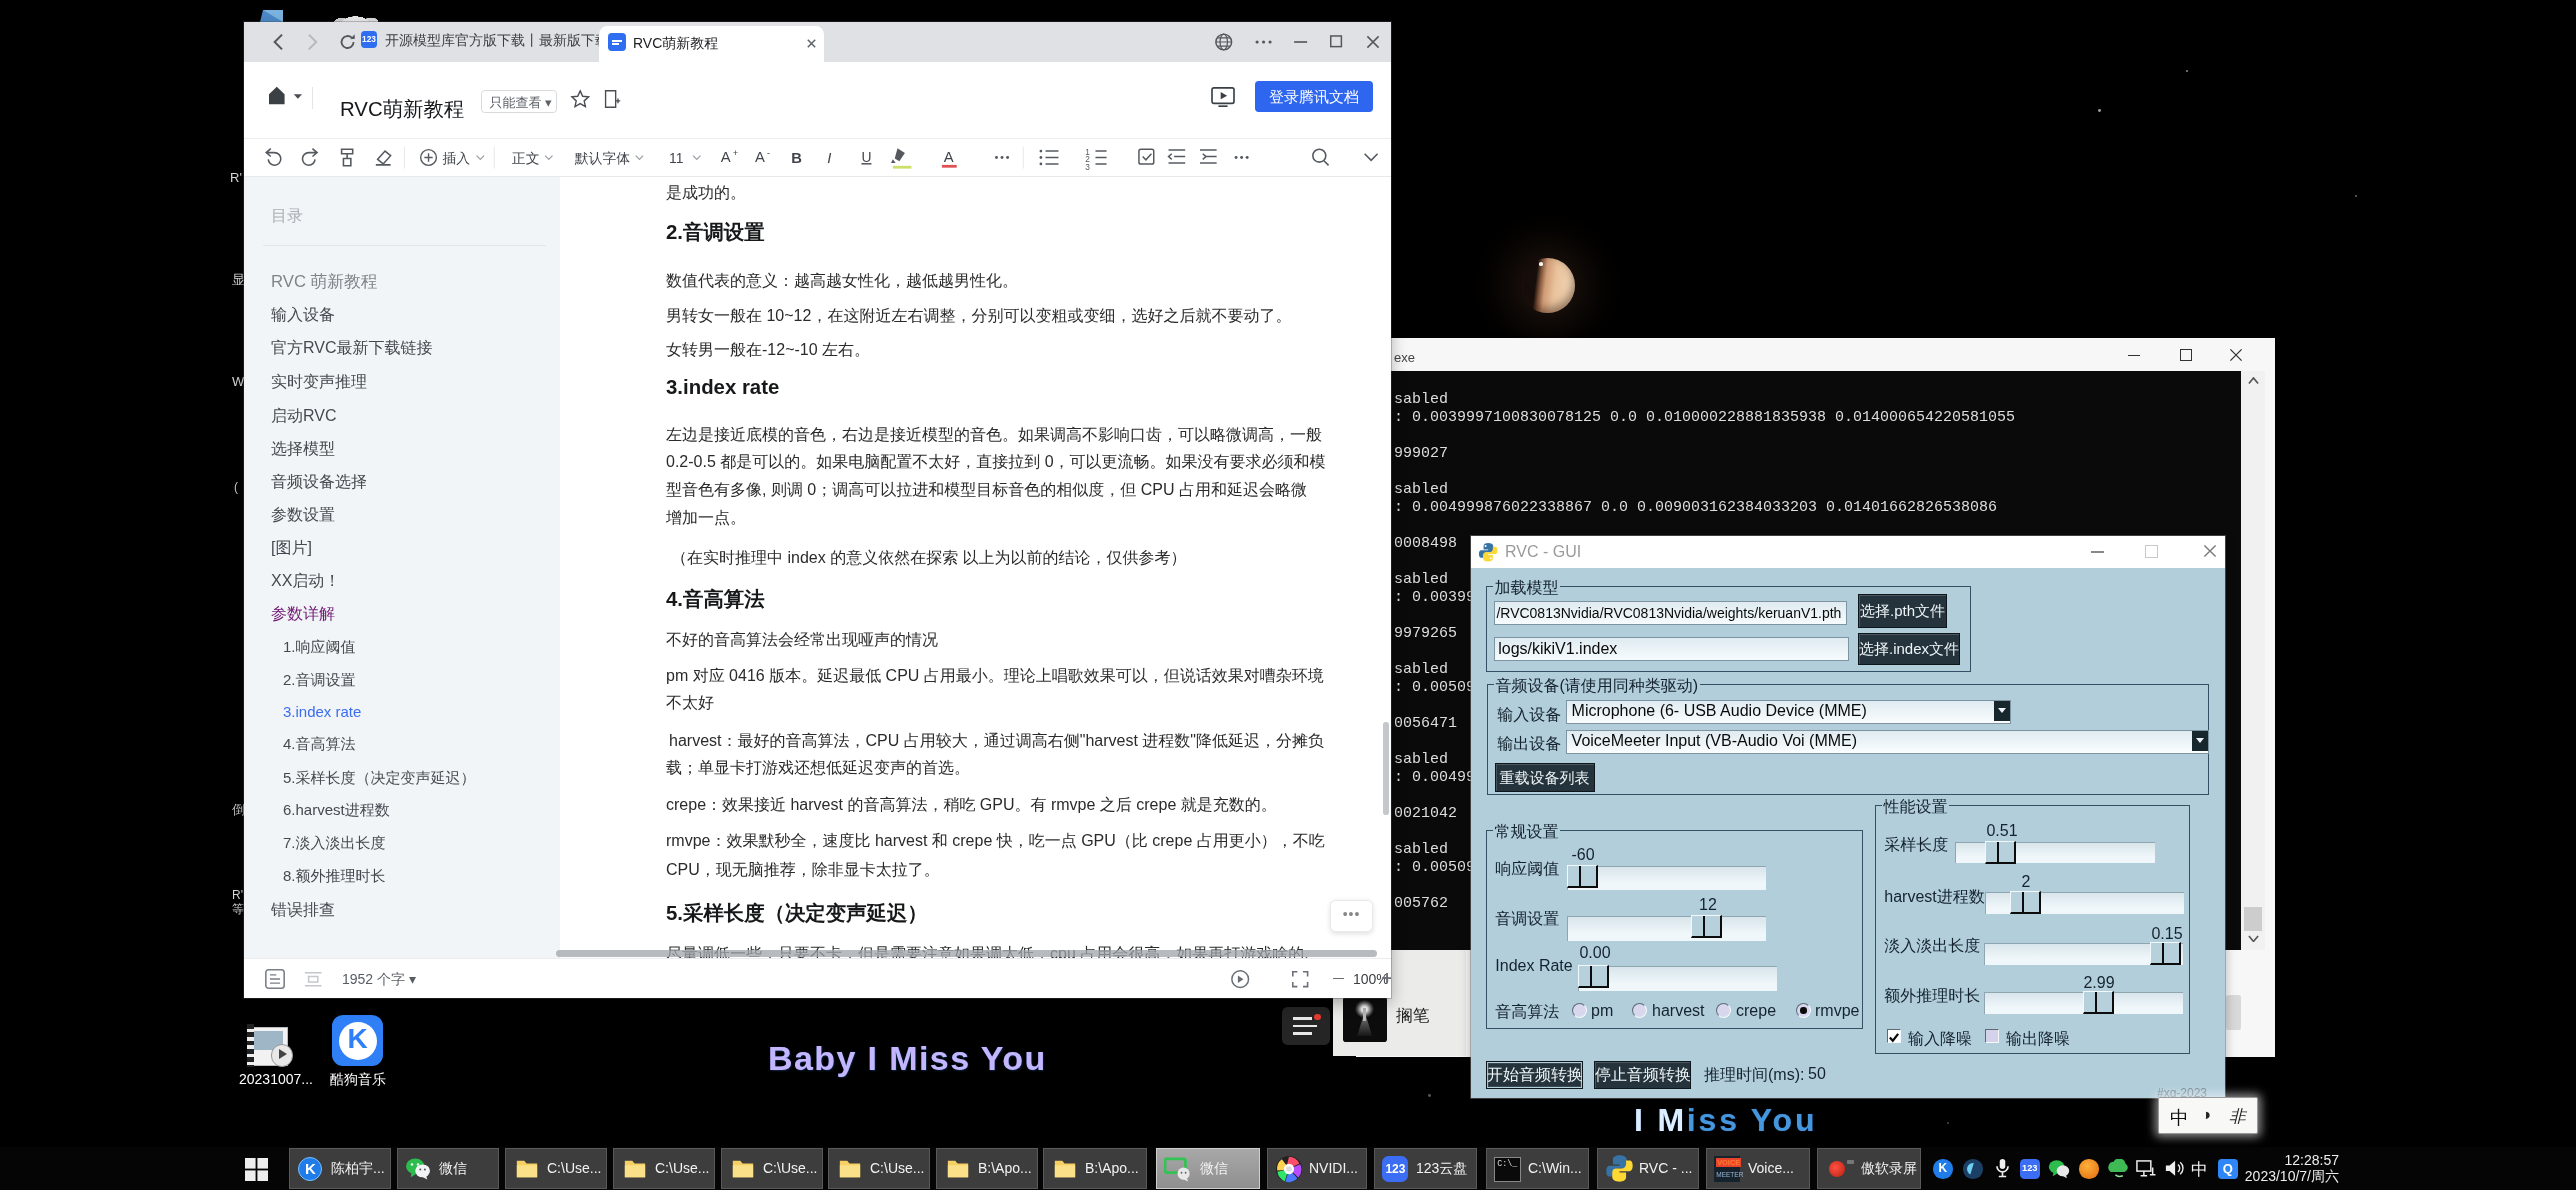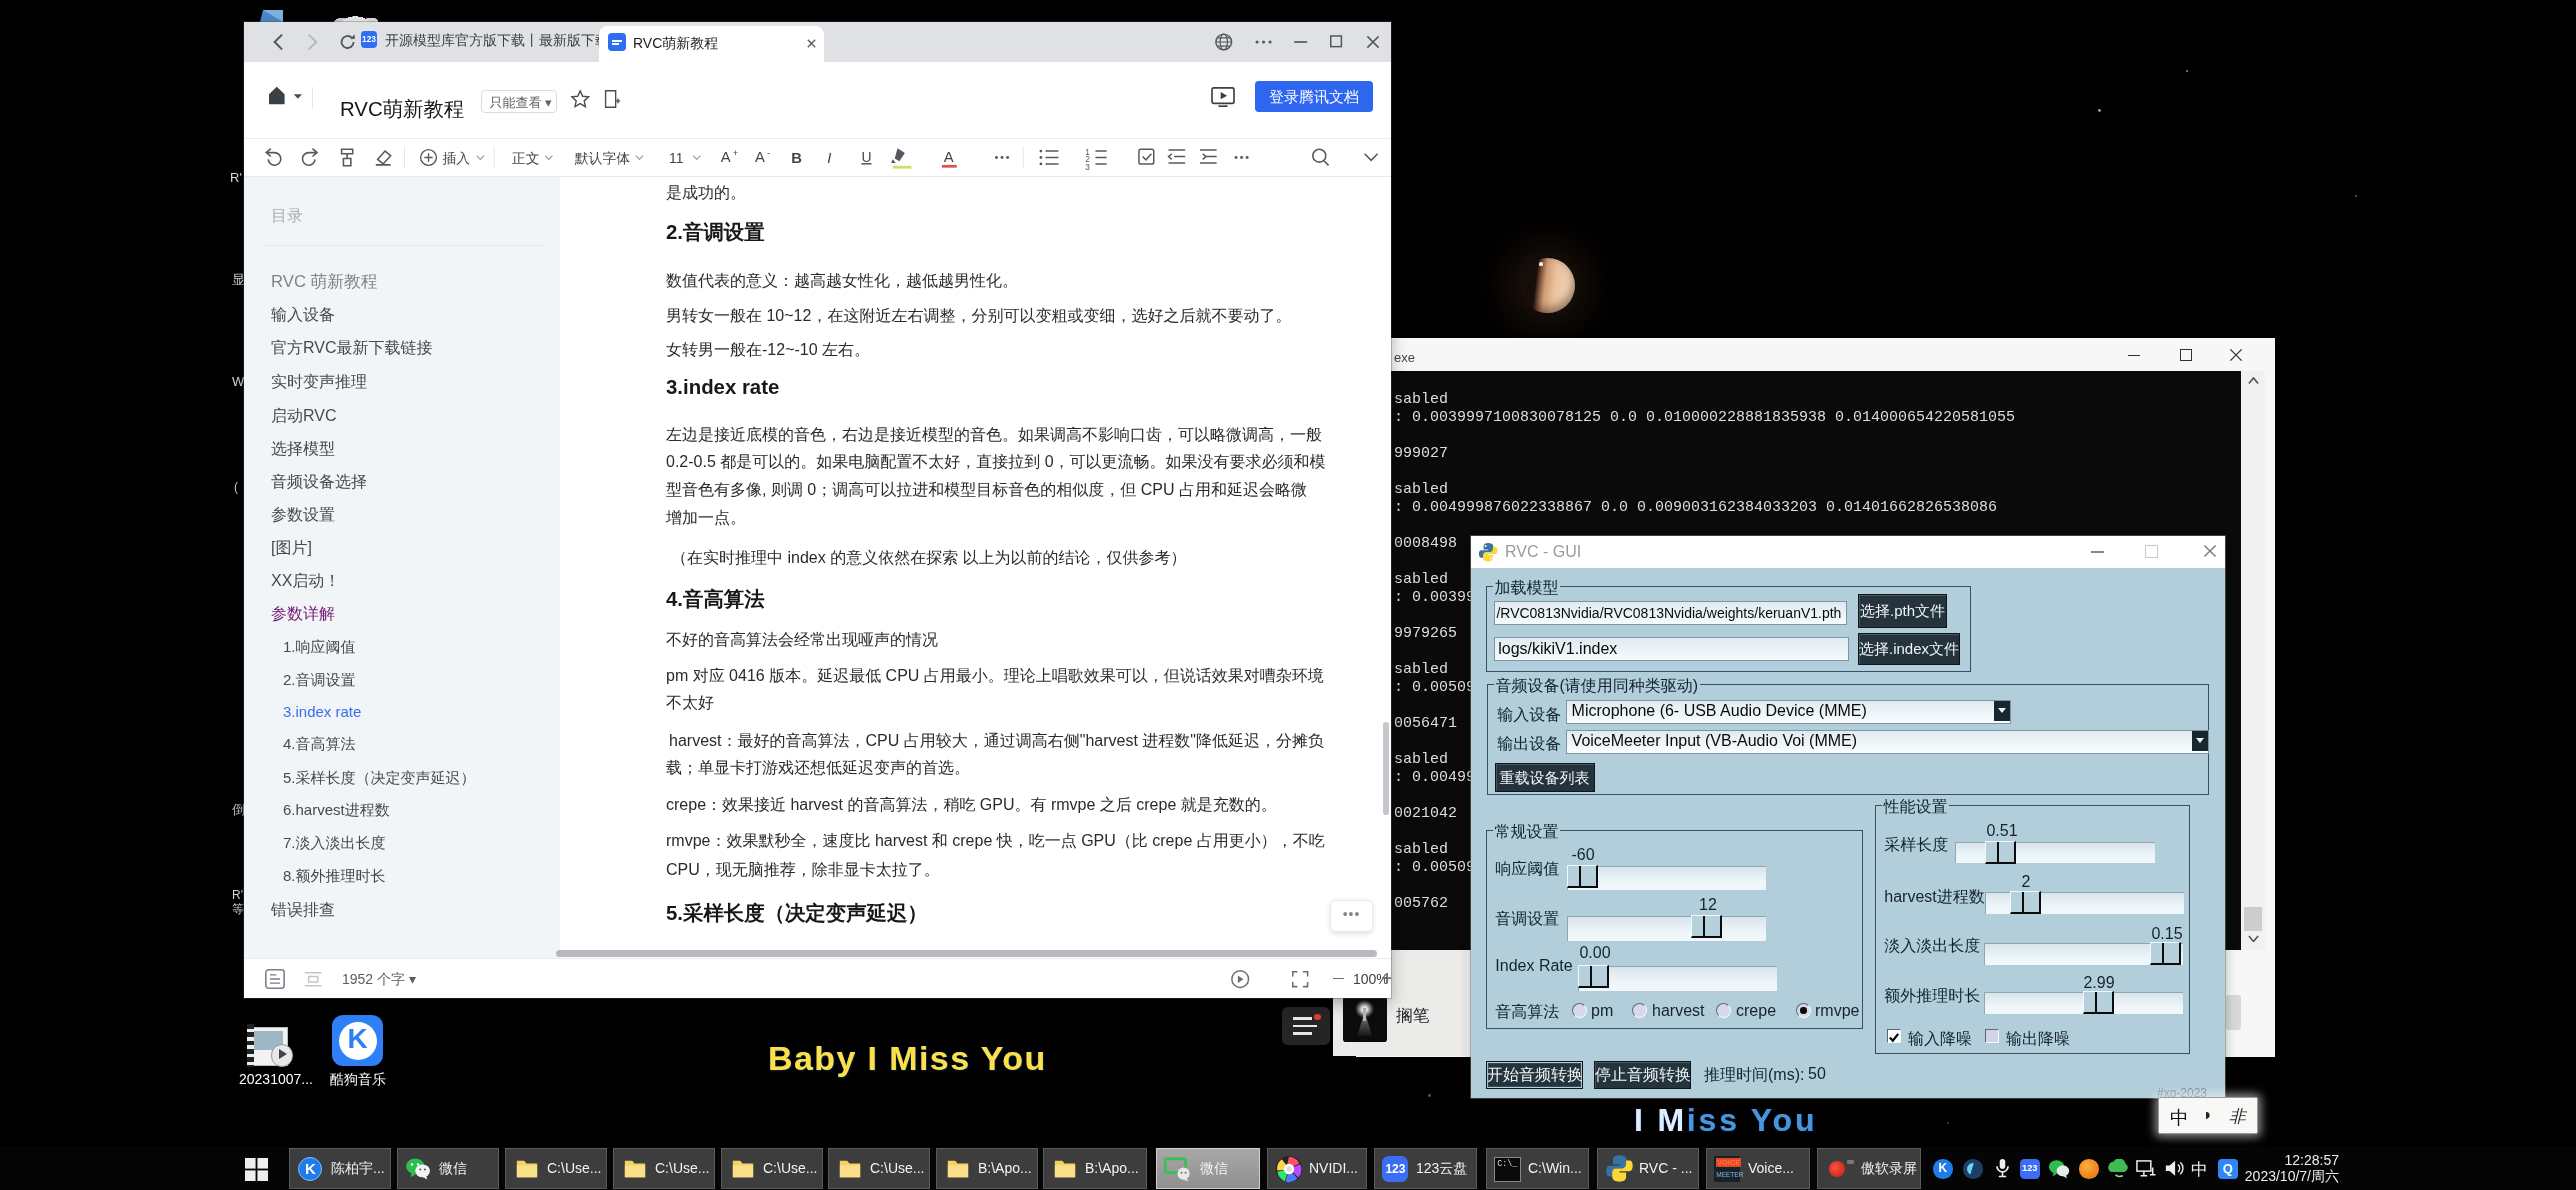--- a/index.html
+++ b/index.html
@@ -62,21 +62,21 @@
     <div class="abs" style="left:32px;top:25px;width:0;height:0;border-left:8.3px solid #444;border-top:5.6px solid transparent;border-bottom:5.6px solid transparent;"></div>
   </div>
   <div class="abs nw" style="left:239px;top:1071px;width:70px;text-align:center;color:#fff;font-size:14px;text-shadow:0.9px 0.9px 1.9px #000;">20231007...</div>
 
   <div class="abs" style="left:332px;top:1015px;width:51px;height:51px;border-radius:11px;background:#2f7ff7;">
     <div class="abs" style="left:6.5px;top:6.5px;width:38px;height:38px;border-radius:50%;background:#fff;"></div>
     <div class="abs nw" style="left:0;top:8.3px;width:51px;text-align:center;font-size:28px;font-weight:bold;color:#2f7ff7;">K</div>
   </div>
   <div class="abs nw" style="left:320px;top:1071px;width:76px;text-align:center;color:#fff;font-size:14px;text-shadow:0.9px 0.9px 1.9px #000;">酷狗音乐</div>
 
-  <div class="abs nw" style="left:768px;top:1039px;font-size:34px;font-weight:bold;letter-spacing:1.4px;color:#fde047;text-shadow:0 0 0.9px #1b4f8d,0.9px 0.9px 1.9px #0a2038;">Baby I Miss You</div>
+  <div class="abs nw" style="left:768px;top:1039px;font-size:34px;font-weight:bold;letter-spacing:1.4px;color:#c4b5fd;text-shadow:0 0 0.9px #1b4f8d,0.9px 0.9px 1.9px #0a2038;">Baby I Miss You</div>
   <div class="abs nw" style="left:1634px;top:1102px;font-size:32px;font-weight:bold;letter-spacing:2.8px;color:#4596dc;text-shadow:0 0 0.9px #1b4f8d;"><span style="color:#ddeeff;">I M</span>iss You</div>
 </div>
 
 <div id="console" class="abs" style="left:1356px;top:338px;width:919px;height:719px;background:#f7f7f7;box-shadow:0 3.7px 11px rgba(0,0,0,.3);">
   <div class="abs nw" style="left:38px;top:12px;font-size:13px;color:#444;">exe</div>
 
   <div class="abs" style="left:772px;top:16.7px;width:12px;height:0.9px;background:#333;"></div>
   <div class="abs" style="left:824px;top:11px;width:10.2px;height:10.2px;border:0.9px solid #333;"></div>
   <svg class="abs" style="left:873px;top:10.2px;" width="14" height="14" viewBox="0 0 15 15">
         <path d="M1.5 1.5 L13.5 13.5 M13.5 1.5 L1.5 13.5" stroke="#333" stroke-width="1.4"></path>
@@ -319,20 +319,21 @@
     <div class="abs nw" style="left:106px;top:408px;font-size:20.4px;font-weight:bold;color:#17181a;">4.音高算法</div>
     <div class="abs nw" style="left:106px;top:453px;font-size:16px;">不好的音高算法会经常出现哑声的情况</div>
     <div class="abs nw" style="left:106px;top:489px;font-size:16px;">pm 对应 0416 版本。延迟最低 CPU 占用最小。理论上唱歌效果可以，但说话效果对嘈杂环境</div>
     <div class="abs nw" style="left:106px;top:516px;font-size:16px;">不太好</div>
     <div class="abs nw" style="left:109px;top:554px;font-size:16px;">harvest：最好的音高算法，CPU 占用较大，通过调高右侧"harvest 进程数"降低延迟，分摊负</div>
     <div class="abs nw" style="left:106px;top:581px;font-size:16px;">载；单显卡打游戏还想低延迟变声的首选。</div>
     <div class="abs nw" style="left:106px;top:618px;font-size:16px;">crepe：效果接近 harvest 的音高算法，稍吃 GPU。有 rmvpe 之后 crepe 就是充数的。</div>
     <div class="abs nw" style="left:106px;top:654px;font-size:16px;">rmvpe：效果默秒全，速度比 harvest 和 crepe 快，吃一点 GPU（比 crepe 占用更小），不吃</div>
     <div class="abs nw" style="left:106px;top:683px;font-size:16px;">CPU，现无脑推荐，除非显卡太拉了。</div>
     <div class="abs nw" style="left:106px;top:722px;font-size:20.4px;font-weight:bold;color:#17181a;">5.采样长度（决定变声延迟）</div>
+    <div class="abs nw" style="left:106px;top:767px;font-size:16px;">尽量调低一些，只要不卡，但是需要注意如果调太低，cpu 占用会很高，如果再打游戏啥的,</div>
   </div>
 
   <div class="abs" style="left:1139px;top:700px;width:5.6px;height:93px;background:#c4c7cb;border-radius:2.8px;"></div>
 
   <div class="abs" style="left:312px;top:928px;width:821px;height:6.5px;background:#9fa3a9;border-radius:3.7px;opacity:.75;"></div>
 
   <div class="abs" style="left:1086px;top:878px;width:41px;height:30px;background:#fff;border:0.9px solid #e8eaec;border-radius:5.6px;box-shadow:0 1.9px 5.6px rgba(0,0,0,.12);color:#888;font-size:14px;text-align:center;line-height:26px;letter-spacing:0.9px;">•••</div>
 
   <div class="abs" style="left:0;top:936px;width:1147px;height:41px;background:#fff;border-top:0.9px solid #ececee;">
     <svg class="abs" style="left:20.4px;top:9.3px;" width="22" height="22" viewBox="0 0 24 24">

